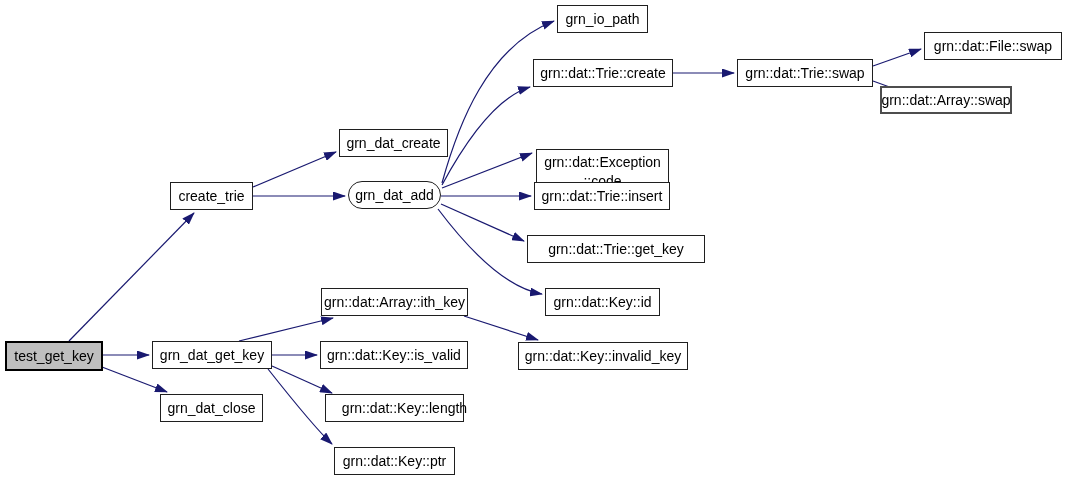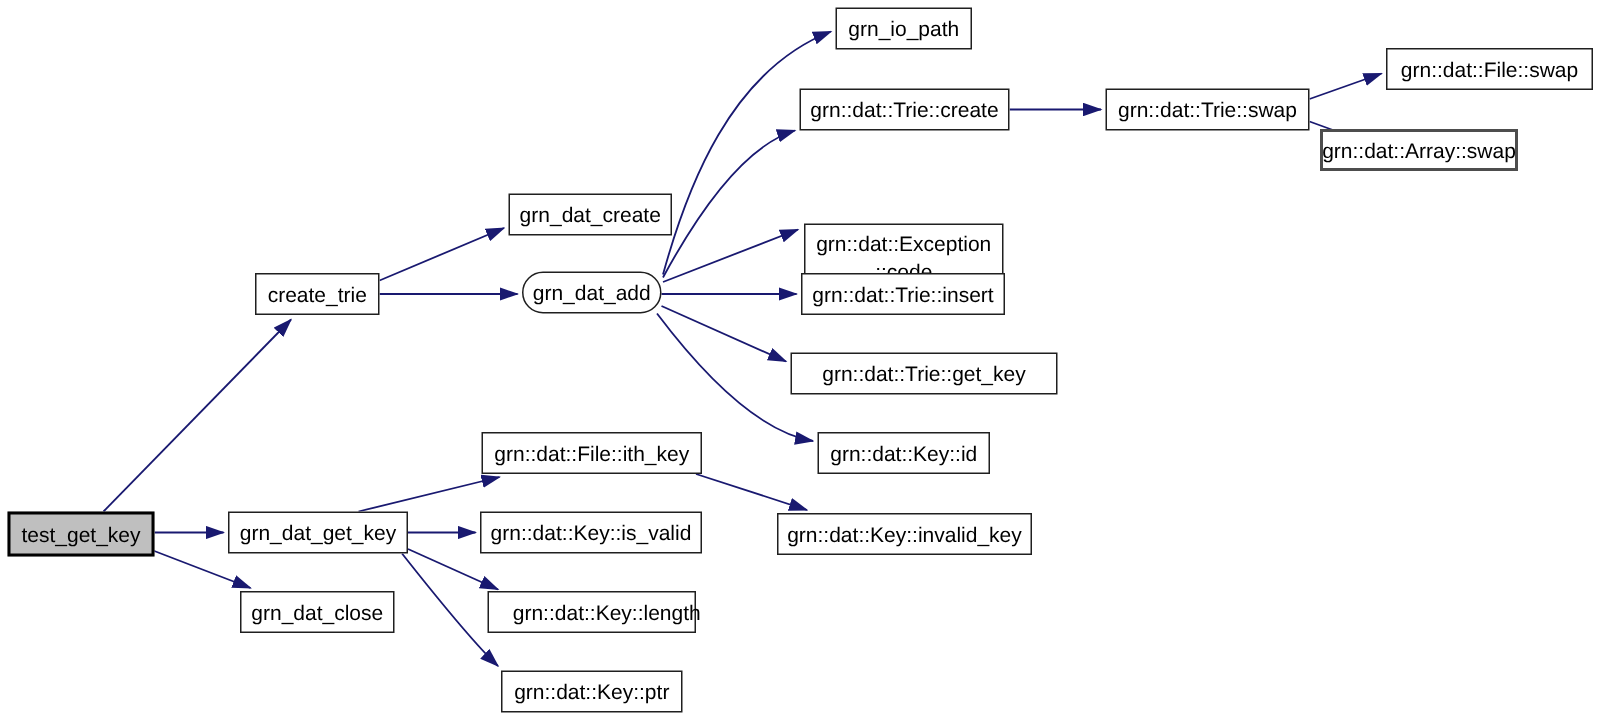--- a/index.html
+++ b/index.html
@@ -79,21 +79,21 @@
       <div class="node" style="left: 557px; top: 5px; width: 91px; height: 28px;">grn_io_path</div>
       <div class="node" style="left: 533px; top: 59px; width: 140px; height: 28px;">grn::dat::Trie::create</div>
       <div class="node" style="left: 737px; top: 59px; width: 136px; height: 28px;">grn::dat::Trie::swap</div>
       <div class="node" style="left: 924px; top: 32px; width: 138px; height: 28px;">grn::dat::File::swap</div>
       <div class="node thick" style="left: 880px; top: 86px; width: 132px; height: 28px;">grn::dat::Array::swap</div>
       <div class="node" style="left: 536px; top: 120px; width: 133px; height: 45px; margin-top: 29px;">grn::dat::Exception
 ::code</div>
       <div class="node" style="left: 534px; top: 182px; width: 136px; height: 28px;">grn::dat::Trie::insert</div>
       <div class="node" style="left: 527px; top: 235px; width: 178px; height: 28px;">grn::dat::Trie::get_key</div>
       <div class="node" style="left: 545px; top: 288px; width: 115px; height: 28px;">grn::dat::Key::id</div>
-      <div class="node" style="left: 321px; top: 288px; width: 147px; height: 28px;">grn::dat::File::ith_key</div>
+      <div class="node" style="left: 321px; top: 288px; width: 147px; height: 28px;">grn::dat::Array::ith_key</div>
       <div class="node" style="left: 518px; top: 342px; width: 170px; height: 28px;">grn::dat::Key::invalid_key</div>
       <div class="node" style="left: 152px; top: 341px; width: 120px; height: 28px;">grn_dat_get_key</div>
       <div class="node" style="left: 320px; top: 341px; width: 148px; height: 28px;">grn::dat::Key::is_valid</div>
       <div class="node" style="left: 160px; top: 394px; width: 103px; height: 28px;">grn_dat_close</div>
       <div class="node" style="left: 325px; top: 394px; width: 139px; height: 28px; padding-left: 20px;">grn::dat::Key::length</div>
       <div class="node" style="left: 334px; top: 447px; width: 121px; height: 28px;">grn::dat::Key::ptr</div>
     </div>
 </div>
 
 </body></html>

